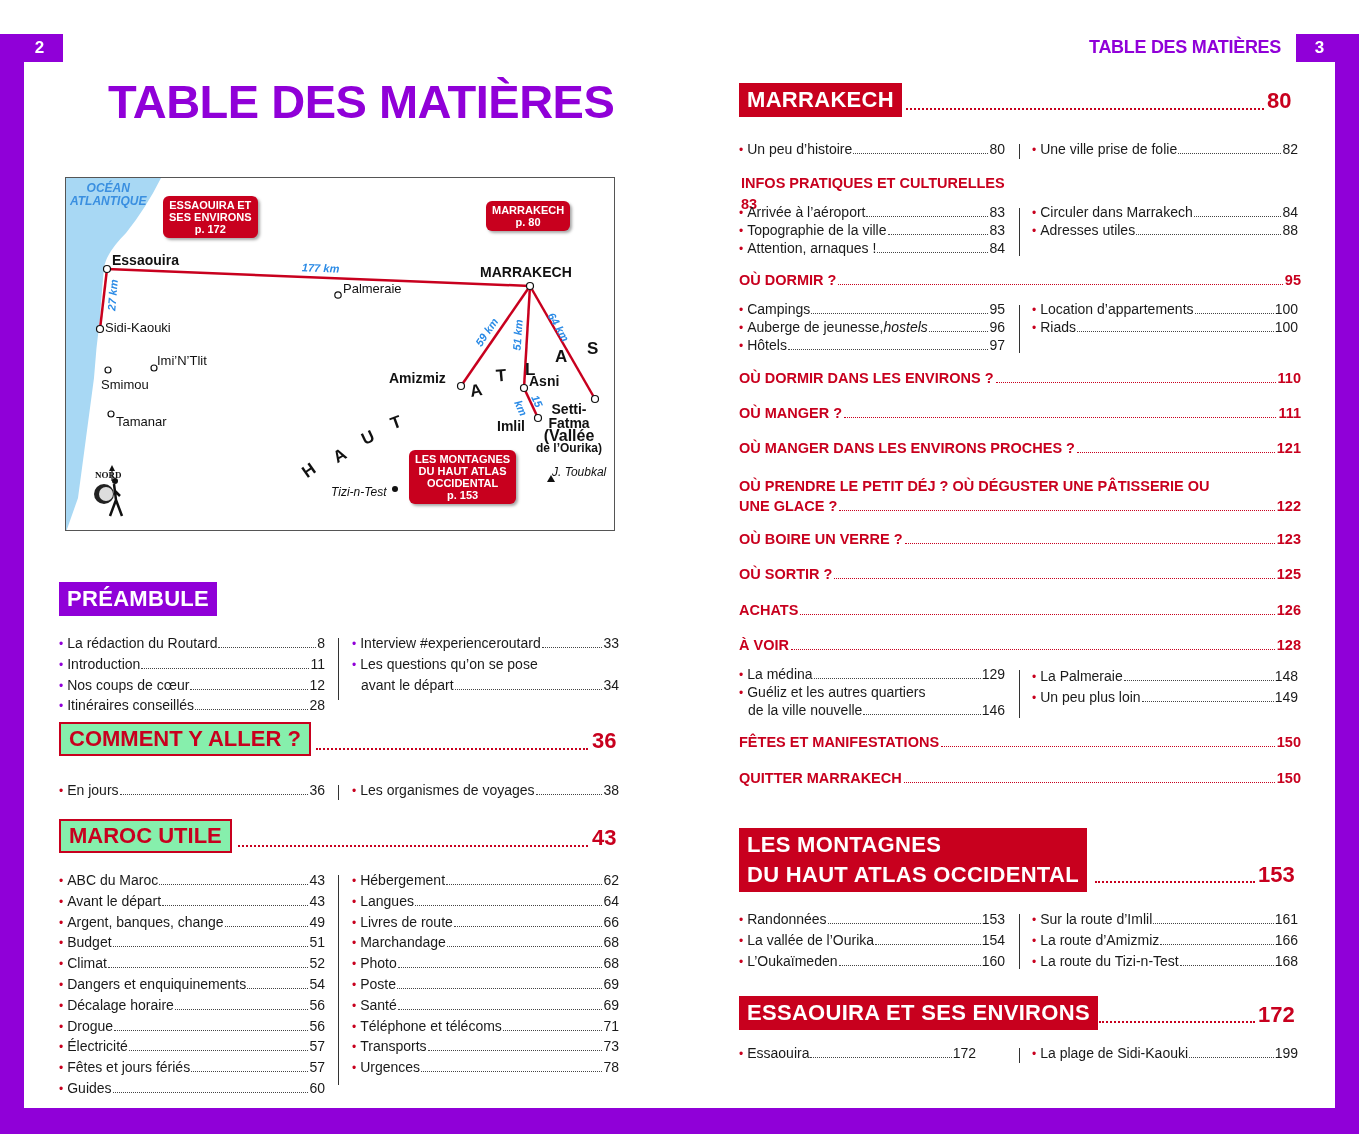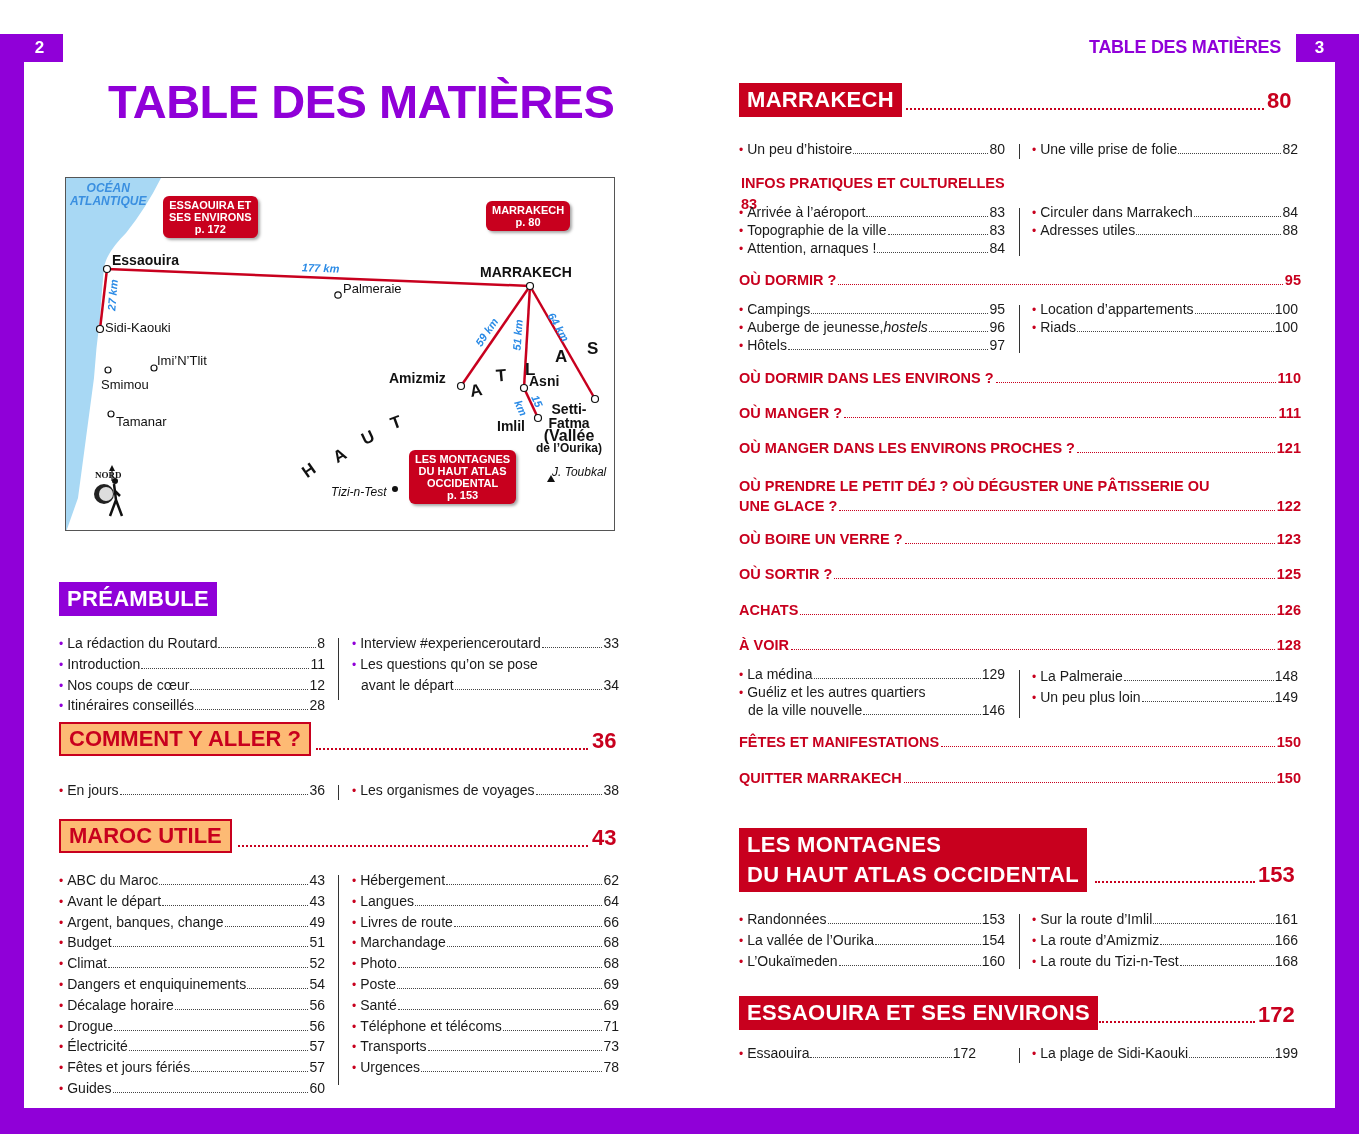--- a/index.html
+++ b/index.html
@@ -22,21 +22,21 @@
   .map-label { position: absolute; font-size: 13px; color: #111; white-space: nowrap; }
   .map-label.bold { font-weight: bold; font-size: 14px; }
   .map-label.italic { font-style: italic; font-size: 12px; }
   .map-label.ocean { color: #3a8fe0; font-style: italic; font-weight: bold; font-size: 12px; text-align: center; line-height: 13px; }
   .map-label.km { color: #2b8be6; font-style: italic; font-weight: bold; font-size: 11px; }
   .map-label.atlas { font-weight: bold; font-size: 17px; }
   .map-box { position: absolute; background: #c8001e; color: #fff; font-weight: bold; font-size: 11px; text-align: center; line-height: 12px; padding: 3px 6px; border-radius: 6px; box-shadow: 2px 2px 3px rgba(0,0,0,0.35); }
 
   
   .sec-purple { position: absolute; background: #9000d8; color: #fff; font-weight: bold; font-size: 22px; padding: 4px 8px; letter-spacing: 0.3px; }
-  .sec-outline { position: absolute; border: 2px solid #c8001e; color: #c8001e; font-weight: bold; font-size: 22px; padding: 2px 8px; background: #fdba74; }
+  .sec-outline { position: absolute; border: 2px solid #c8001e; color: #c8001e; font-weight: bold; font-size: 22px; padding: 2px 8px; background: #86efac; }
   .sec-red { position: absolute; background: #c8001e; color: #fff; font-weight: bold; font-size: 22px; padding: 4px 8px; letter-spacing: 0.3px; }
   .sec-red.two-line { line-height: 30px; padding: 2px 8px; }
   .dot-leader { position: absolute; height: 2px; border-bottom: 2px dotted #c8001e; }
   .sec-page { position: absolute; color: #c8001e; font-weight: bold; font-size: 22px; }
 
   
   .col { position: absolute; font-size: 14px; line-height: 19.8px; }
   .entry { display: flex; align-items: baseline; white-space: nowrap; }
   .entry .bullet { color: #c8001e; margin-right: 4px; font-size: 12px; }
   .entry .txt { }

